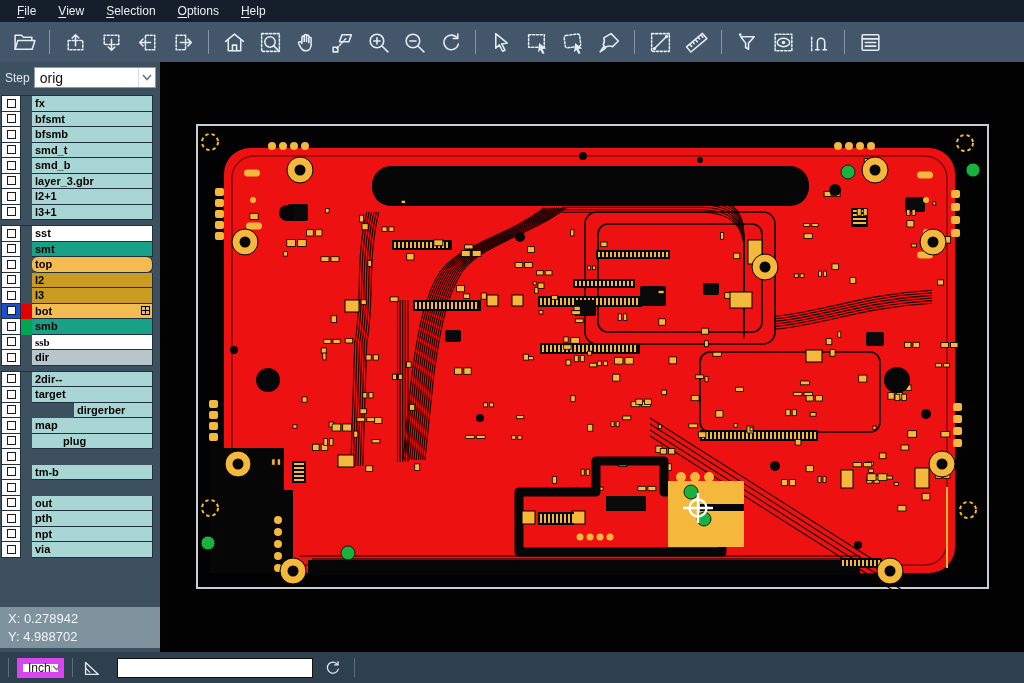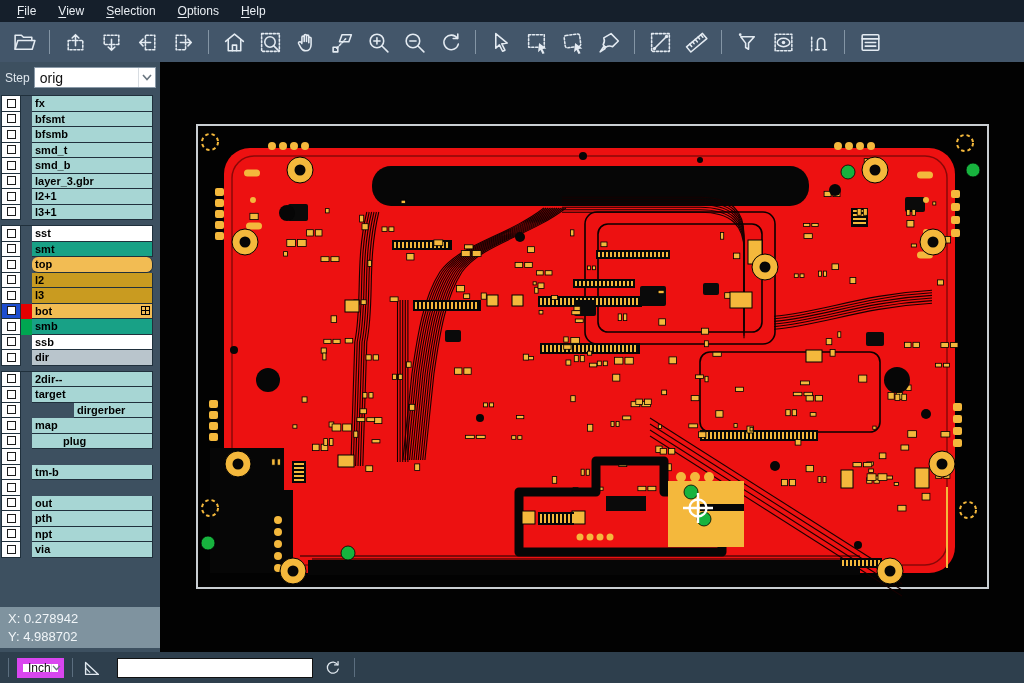--- a/index.html
+++ b/index.html
@@ -345,21 +345,21 @@
             <div class="cb-box"></div>
           </div>
           <div class="swatch" style="background: rgb(0, 166, 81);"></div>
           <div class="label-cell" style="background: rgb(24, 161, 134);">smb</div>
         </div>
         <div class="layer-row">
           <div class="cb-cell">
             <div class="cb-box"></div>
           </div>
           <div class="swatch" style="background: transparent;"></div>
-          <div class="label-cell" style="background: rgb(255, 255, 255);">ssb</div>
+          <div class="label-cell" style="background: rgb(255, 255, 255); font-family: Liberation Serif, serif;">ssb</div>
         </div>
         <div class="layer-row">
           <div class="cb-cell">
             <div class="cb-box"></div>
           </div>
           <div class="swatch" style="background: transparent;"></div>
           <div class="label-cell" style="background: rgb(185, 197, 204);">dir</div>
         </div>
       </div>
       <div class="layer-group">

